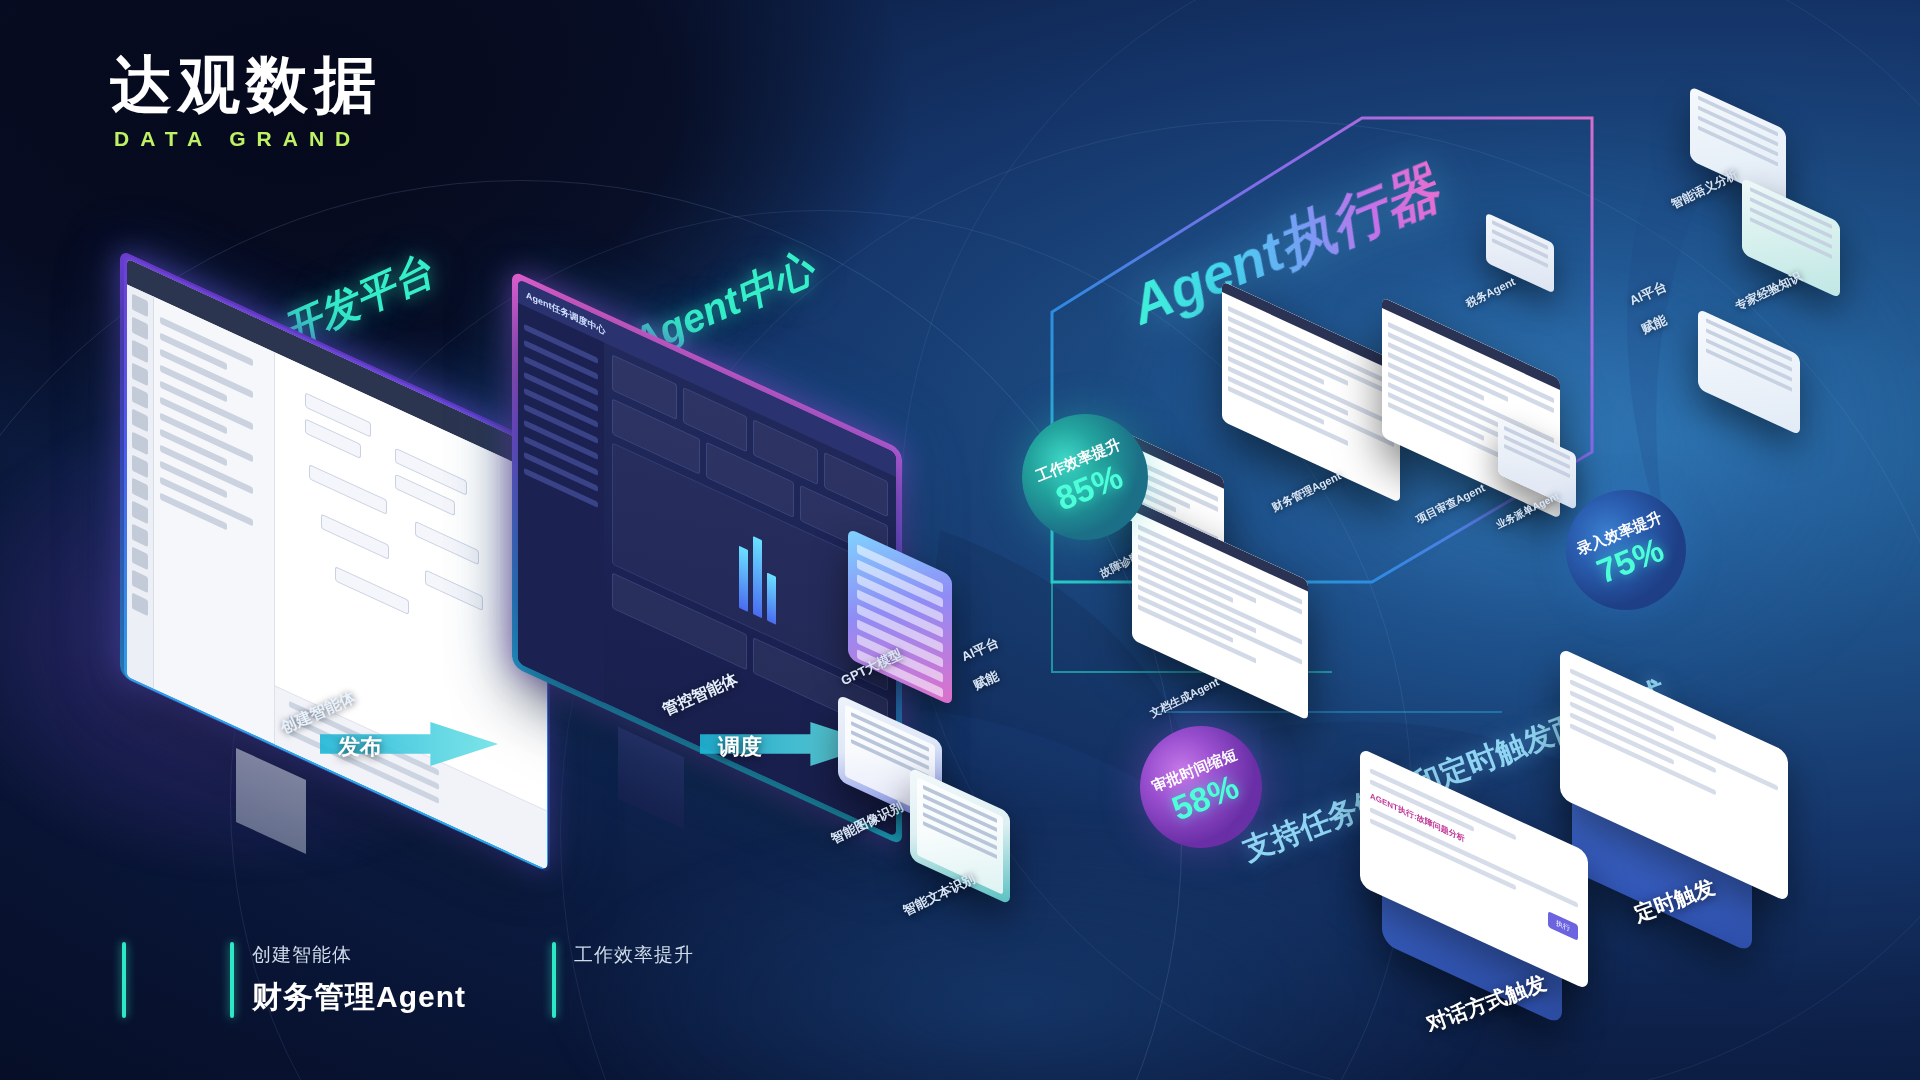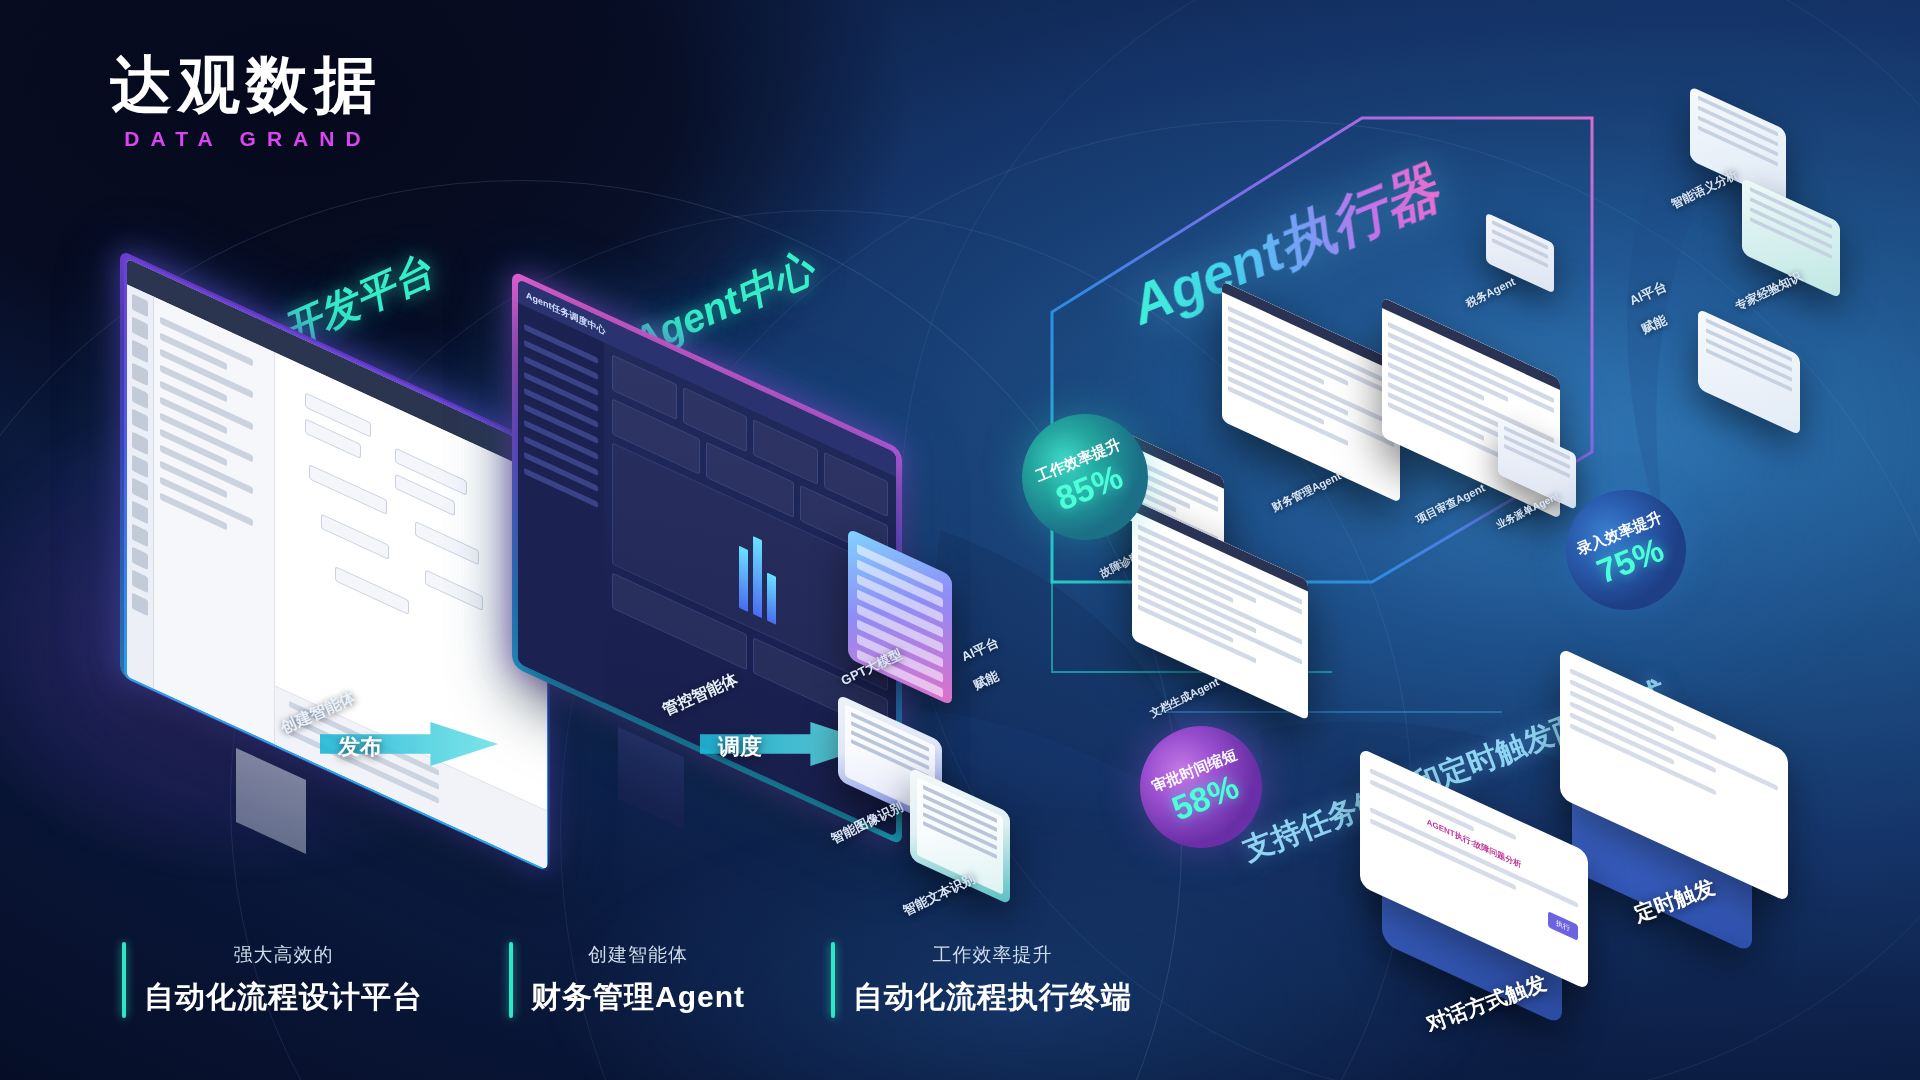--- a/index.html
+++ b/index.html
@@ -2,21 +2,21 @@
 <html lang="zh"><head>
 <meta charset="utf-8">
 <title>达观数据 Agent 架构图</title>
 <style>
   html,body{margin:0;padding:0;}
   body{
     width:1920px;height:1080px;overflow:hidden;position:relative;
     font-family:"Liberation Sans","DejaVu Sans",sans-serif;
     background:#071026;
   }
-  .stage{position:absolute;inset:0;overflow:hidden;text-align:center;}
+  .stage{position:absolute;inset:0;overflow:hidden;}
 
   
   .bg-base{
     position:absolute;inset:0;
     background:
       radial-gradient(120% 90% at 88% 40%, #2a6ea8 0%, #1d4f86 22%, #15356a 42%, #0d2048 62%, #091536 80%, #060e26 100%),
       linear-gradient(105deg,#050a1c 0%,#081230 30%,#0e2a5c 62%,#1a5790 100%);
   }
   .bg-topleft{
     position:absolute;left:-5%;top:-10%;width:70%;height:80%;
@@ -48,21 +48,21 @@
     position:absolute;pointer-events:none;opacity:.5;
   }
 
   
   .logo{position:absolute;left:110px;top:52px;}
   .logo-cn{
     color:#ffffff;font-size:62px;font-weight:700;letter-spacing:6px;
     line-height:1.05;font-family:"Liberation Sans","DejaVu Sans",sans-serif;
   }
   .logo-en{
-    color:#d946ef;font-size:21px;font-weight:700;letter-spacing:11px;
+    color:#bef264;font-size:21px;font-weight:700;letter-spacing:11px;
     margin-top:10px;margin-left:4px;
   }
 
   
   .lbl{
     position:absolute;white-space:nowrap;color:#e8f2ff;
     font-weight:700;text-shadow:0 1px 6px rgba(0,0,0,.55);
   }
   .lbl.small{font-size:13px;font-weight:600;color:#d8e6f8;}
   .lbl.mid{font-size:16px;}
@@ -625,34 +625,29 @@
     <div class="hl">AGENT执行:故障问题分析</div>
     <div class="line"></div>
       <div class="line w70"></div>
     <div class="btn">执行</div>
   </div>
   <div class="tri-caption" style="left:1432px;top:1010px;transform:rotate(-20deg);transform-origin:left bottom;">对话方式触发</div>
 
   <div class="captions">
     <div class="cap">
       <div class="bar"></div>
-      <div class="txt">
-        <div class="sub">强大高效的</div>
-        <div class="main">自动化流程设计平台</div>
-      </div>
     </div>
     <div class="cap">
       <div class="bar"></div>
       <div class="txt">
         <div class="sub">创建智能体</div>
         <div class="main">财务管理Agent</div>
       </div>
     </div>
     <div class="cap">
       <div class="bar"></div>
       <div class="txt">
         <div class="sub">工作效率提升</div>
-        <div class="main">自动化流程执行终端</div>
       </div>
     </div>
   </div>
 
 </div>
 
 </body></html>

